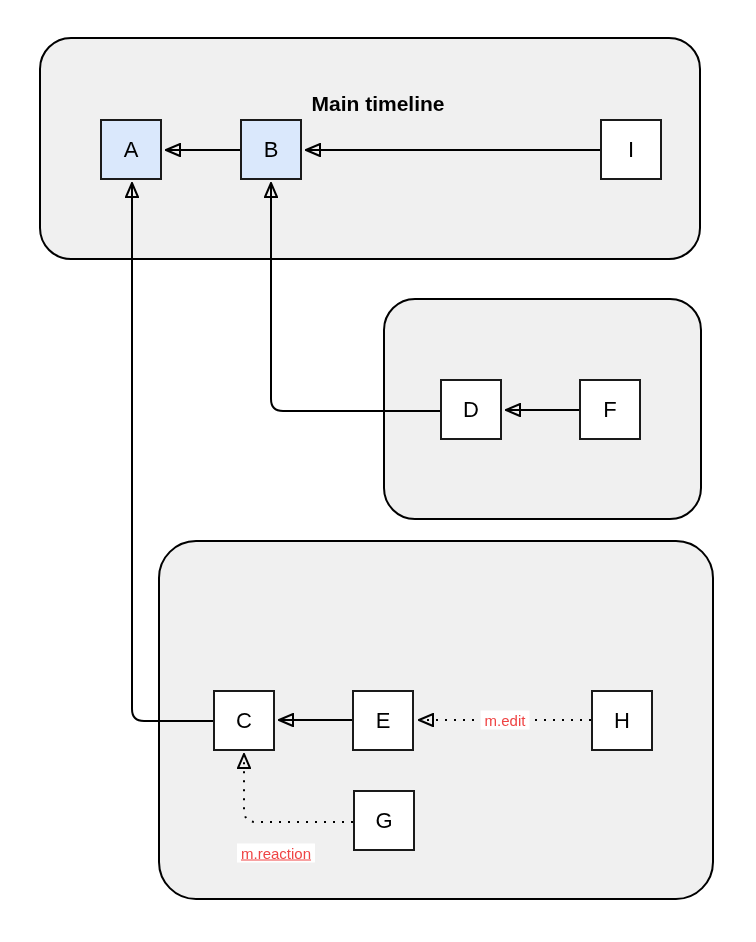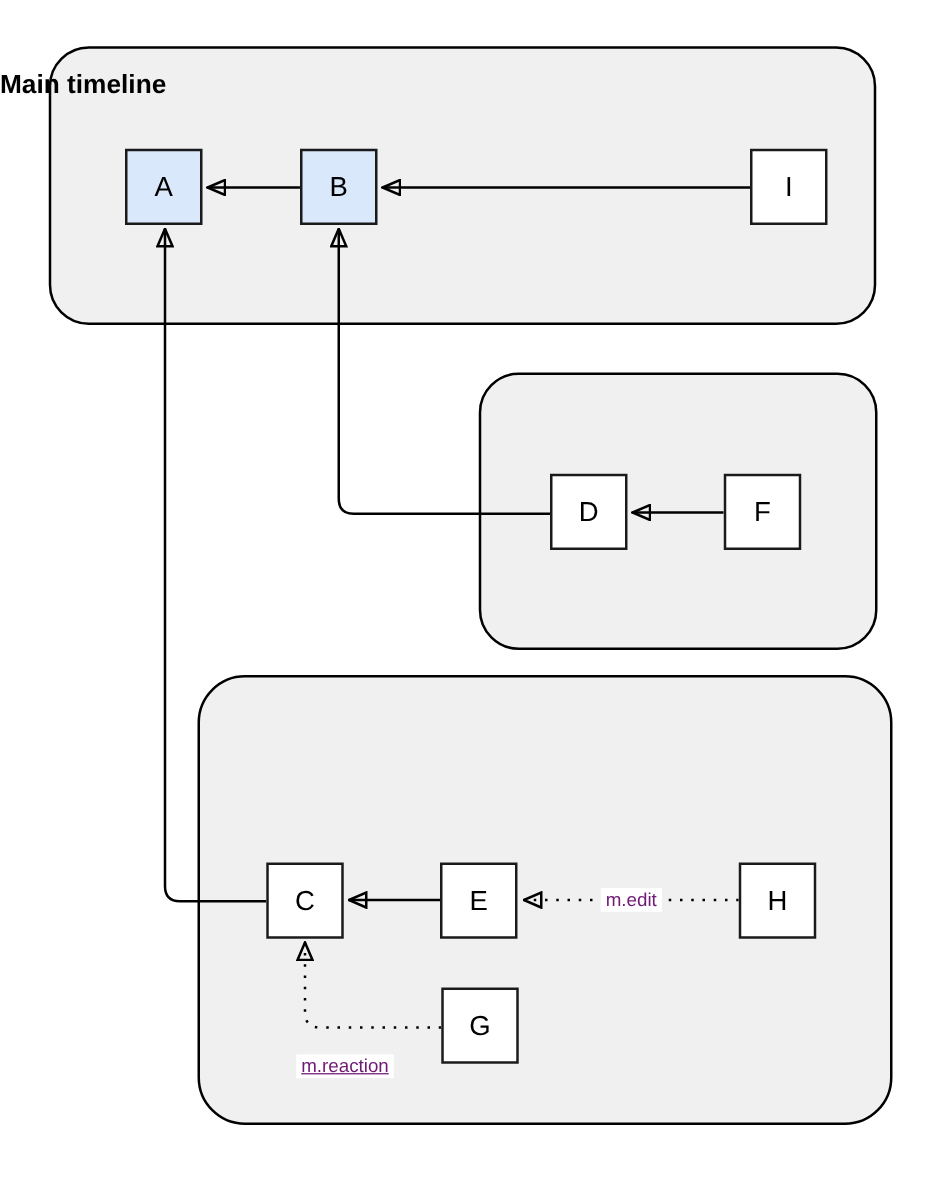--- a/index.html
+++ b/index.html
@@ -25,24 +25,25 @@
 
   .container-box {
     position: absolute;
     background: var(--container-fill);
     border: 2px solid var(--container-border);
   }
   .container-title {
     position: absolute;
     left: 0;
     width: 100%;
-    text-align: left;
+    text-align: center;
     font-weight: bold;
     font-size: 21px;
     color: #000000;
+    margin-top: 36px;
   }
 
   #box-main     { left: 39px;  top: 37px;  width: 662px; height: 223px; border-radius: 32px; }
   #title-main   { top: 56px; }
   #box-thread-b { left: 383px; top: 298px; width: 319px; height: 222px; border-radius: 32px; }
   #title-thread-b { top: 317px; }
   #box-thread-a { left: 158px; top: 540px; width: 556px; height: 360px; border-radius: 38px; }
   #title-thread-a { top: 557px; }
 
   svg.edges {
@@ -77,21 +78,21 @@
   #node-c { left: 213px; top: 690px; }
   #node-e { left: 352px; top: 690px; }
   #node-h { left: 591px; top: 690px; }
   #node-g { left: 353px; top: 790px; }
 
   .edge-label {
     position: absolute;
     transform: translate(-50%, -50%);
     background: var(--label-bg);
     font-size: 15px;
-    color: #701a75;
+    color: #ef4444;
     padding: 1px 4px;
     white-space: nowrap;
     z-index: 4;
   }
   #label-edit     { left: 505px; top: 720px; }
   #label-reaction { left: 276px; top: 853px; text-decoration: underline; }
 </style>
 </head>
 <body>
 

